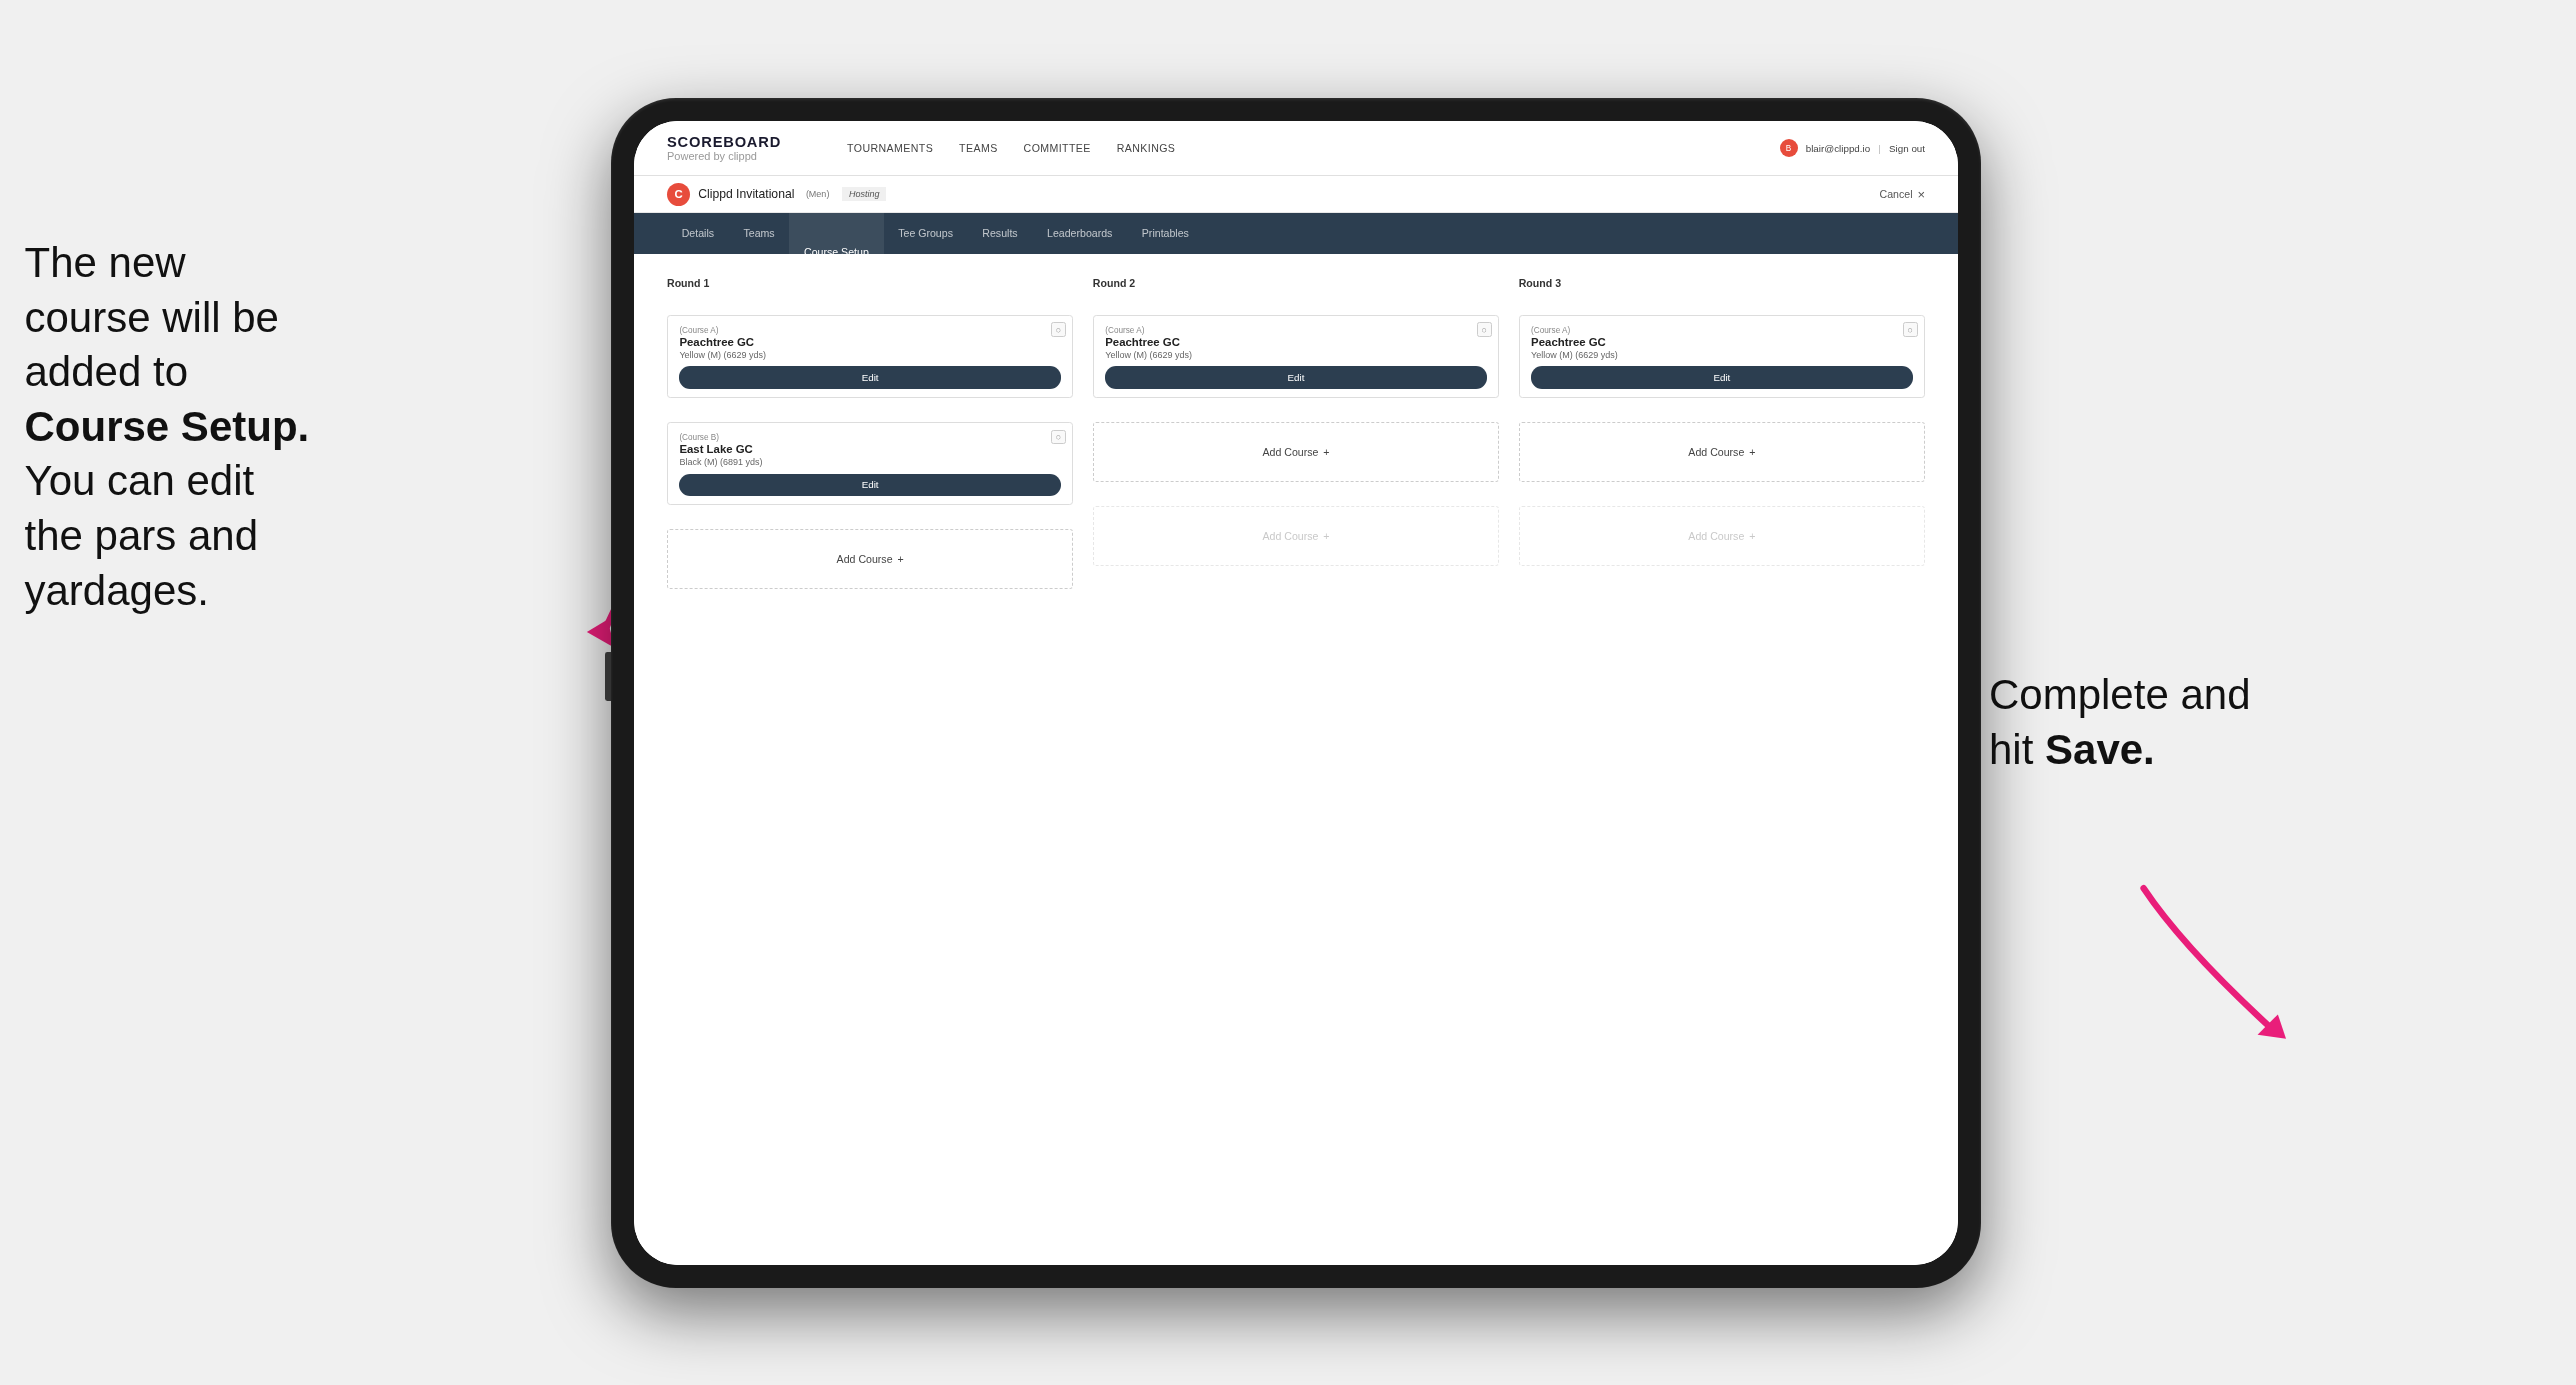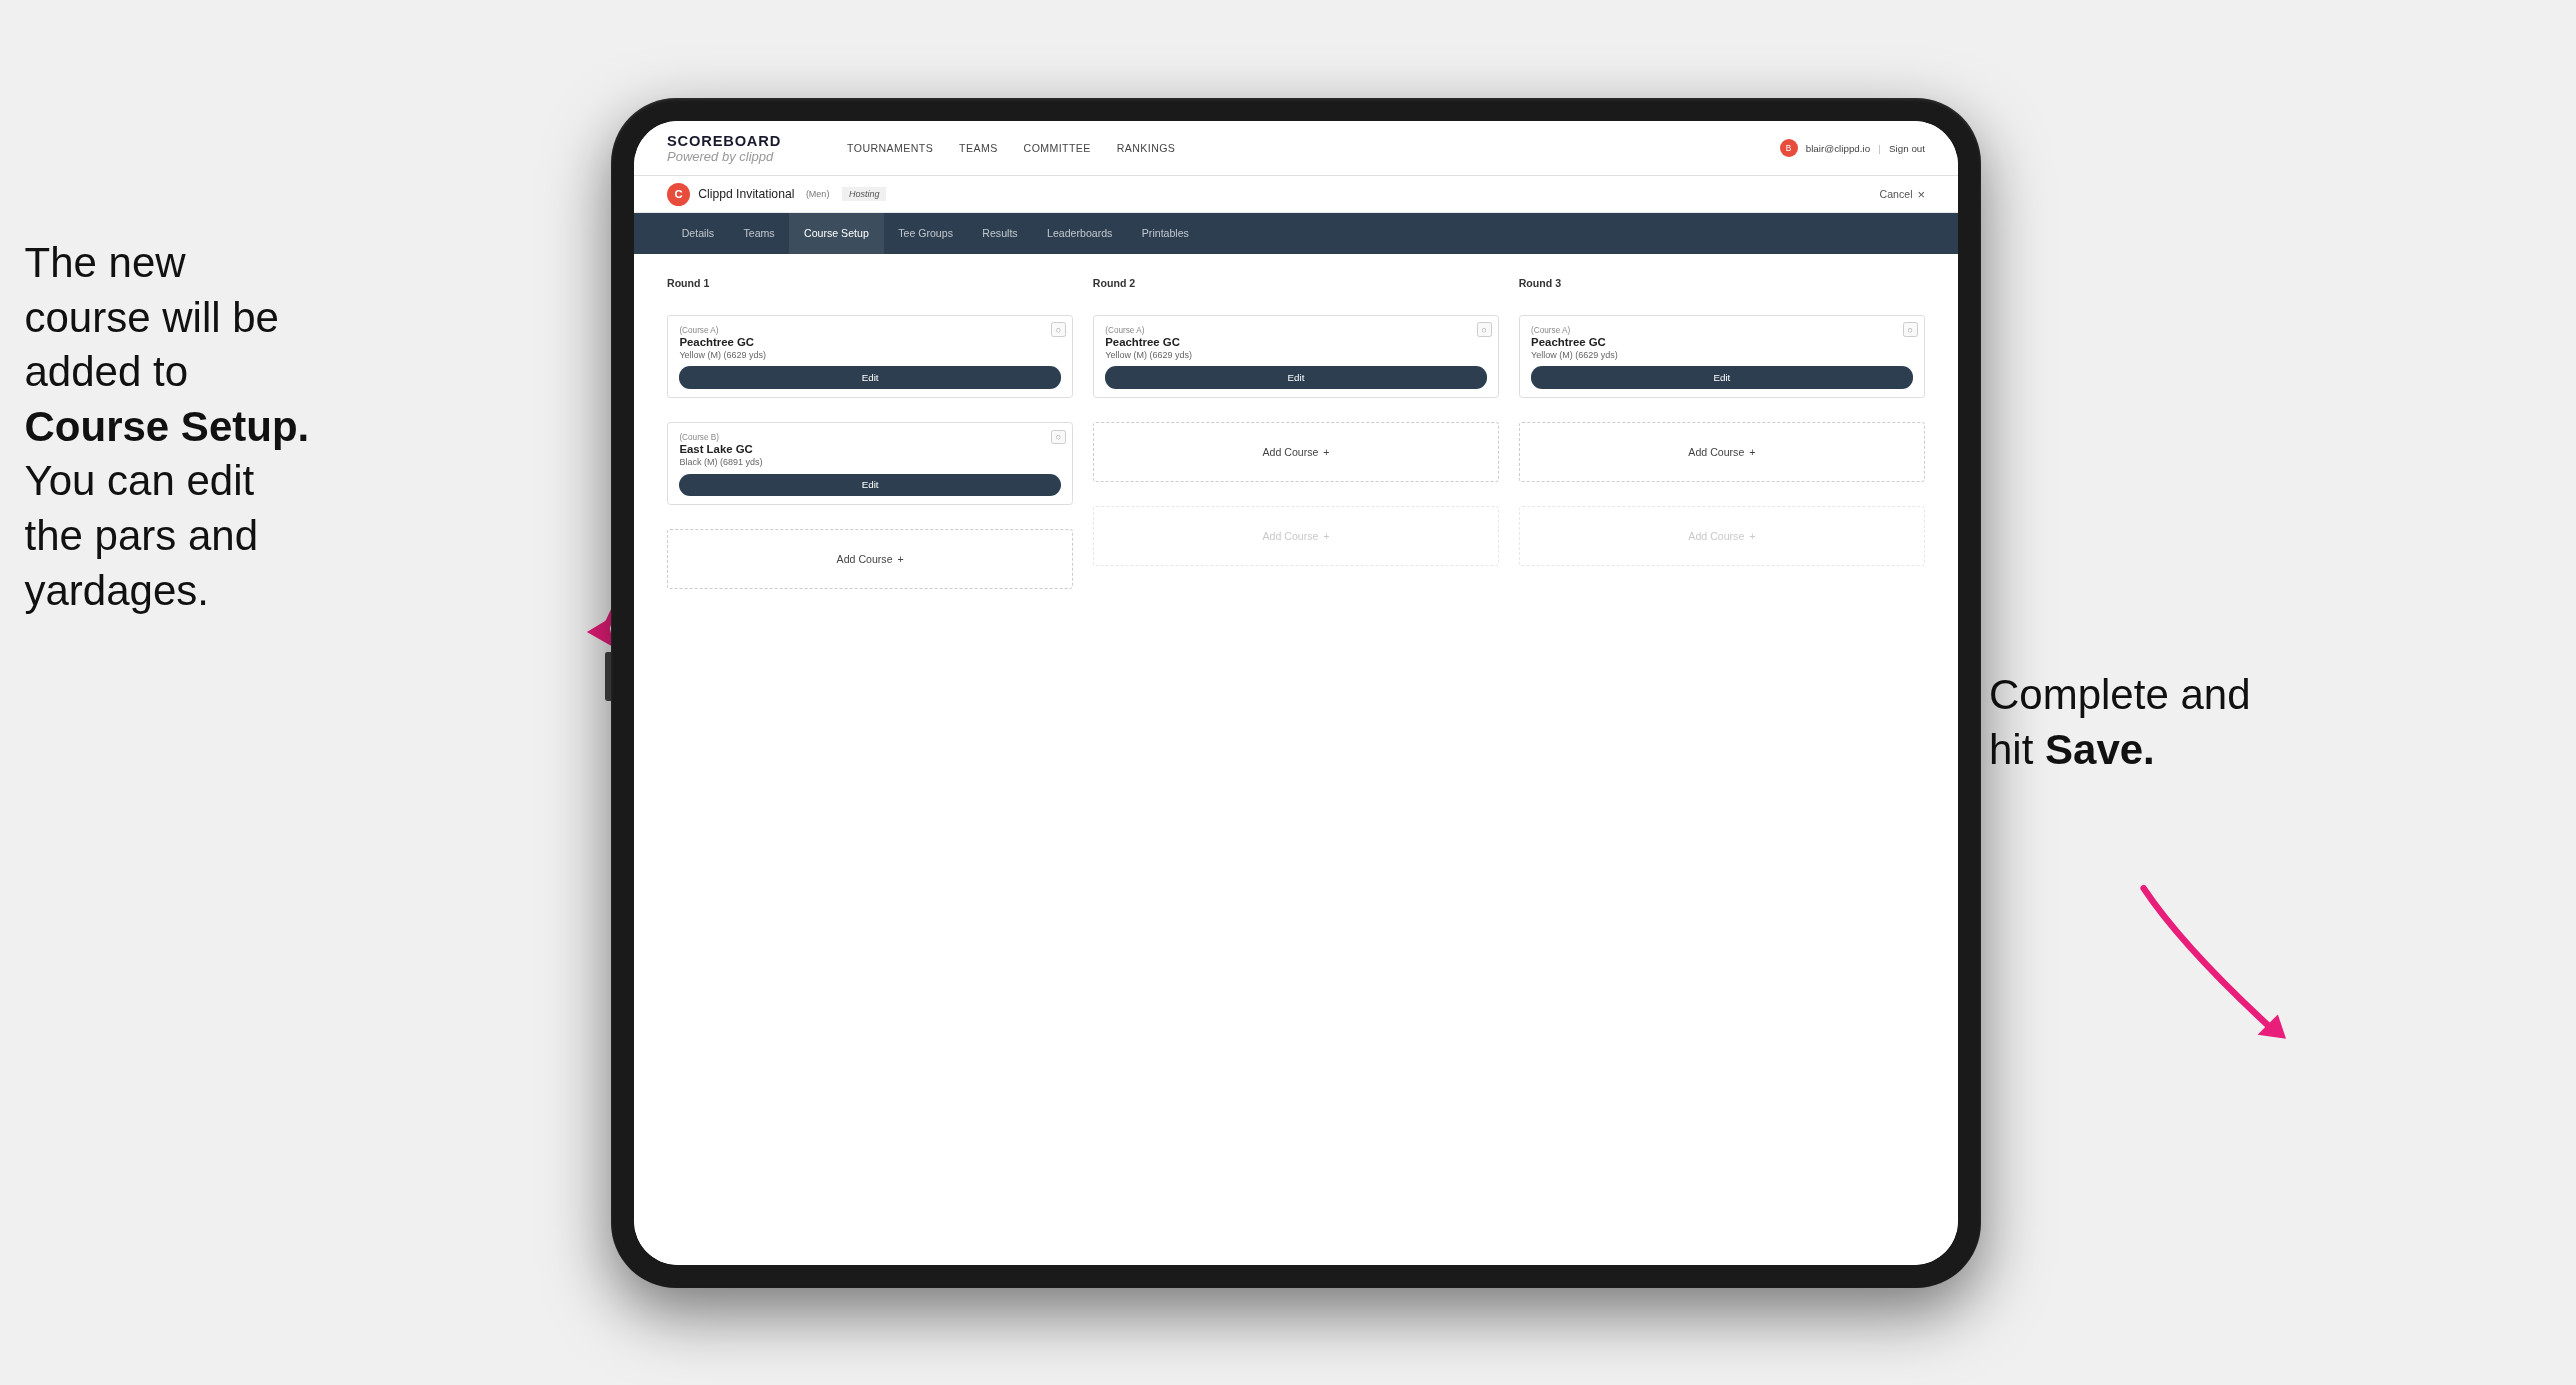--- a/index.html
+++ b/index.html
@@ -106,23 +106,22 @@
     }
 
     .scoreboard-text {
       font-size: 14.7px;
       font-weight: 700;
       letter-spacing: 0.8px;
       color: #1a1a2e;
     }
 
     .powered-text {
-      font-size: 13px;
+      font-size: 11px;
       color: #999;
-      font-style: italic;
     }
 
     .nav-links {
       display: flex;
       align-items: center;
       gap: 26px;
       margin-left: 33px;
     }
 
     .nav-link {
@@ -230,20 +229,21 @@
       font-size: 10.6px;
       color: rgba(255,255,255,0.7);
       cursor: pointer;
       border-bottom: 2.4px solid transparent;
     }
 
     .tab-item.active {
       color: #fff;
       border-bottom: 2.4px solid #fff;
       background: rgba(255,255,255,0.08);
+      align-items: flex-end;
     }
 
     
     .main-content {
       flex: 1;
       padding: 23px 33px;
       background: #fff;
       overflow-y: auto;
     }
 

